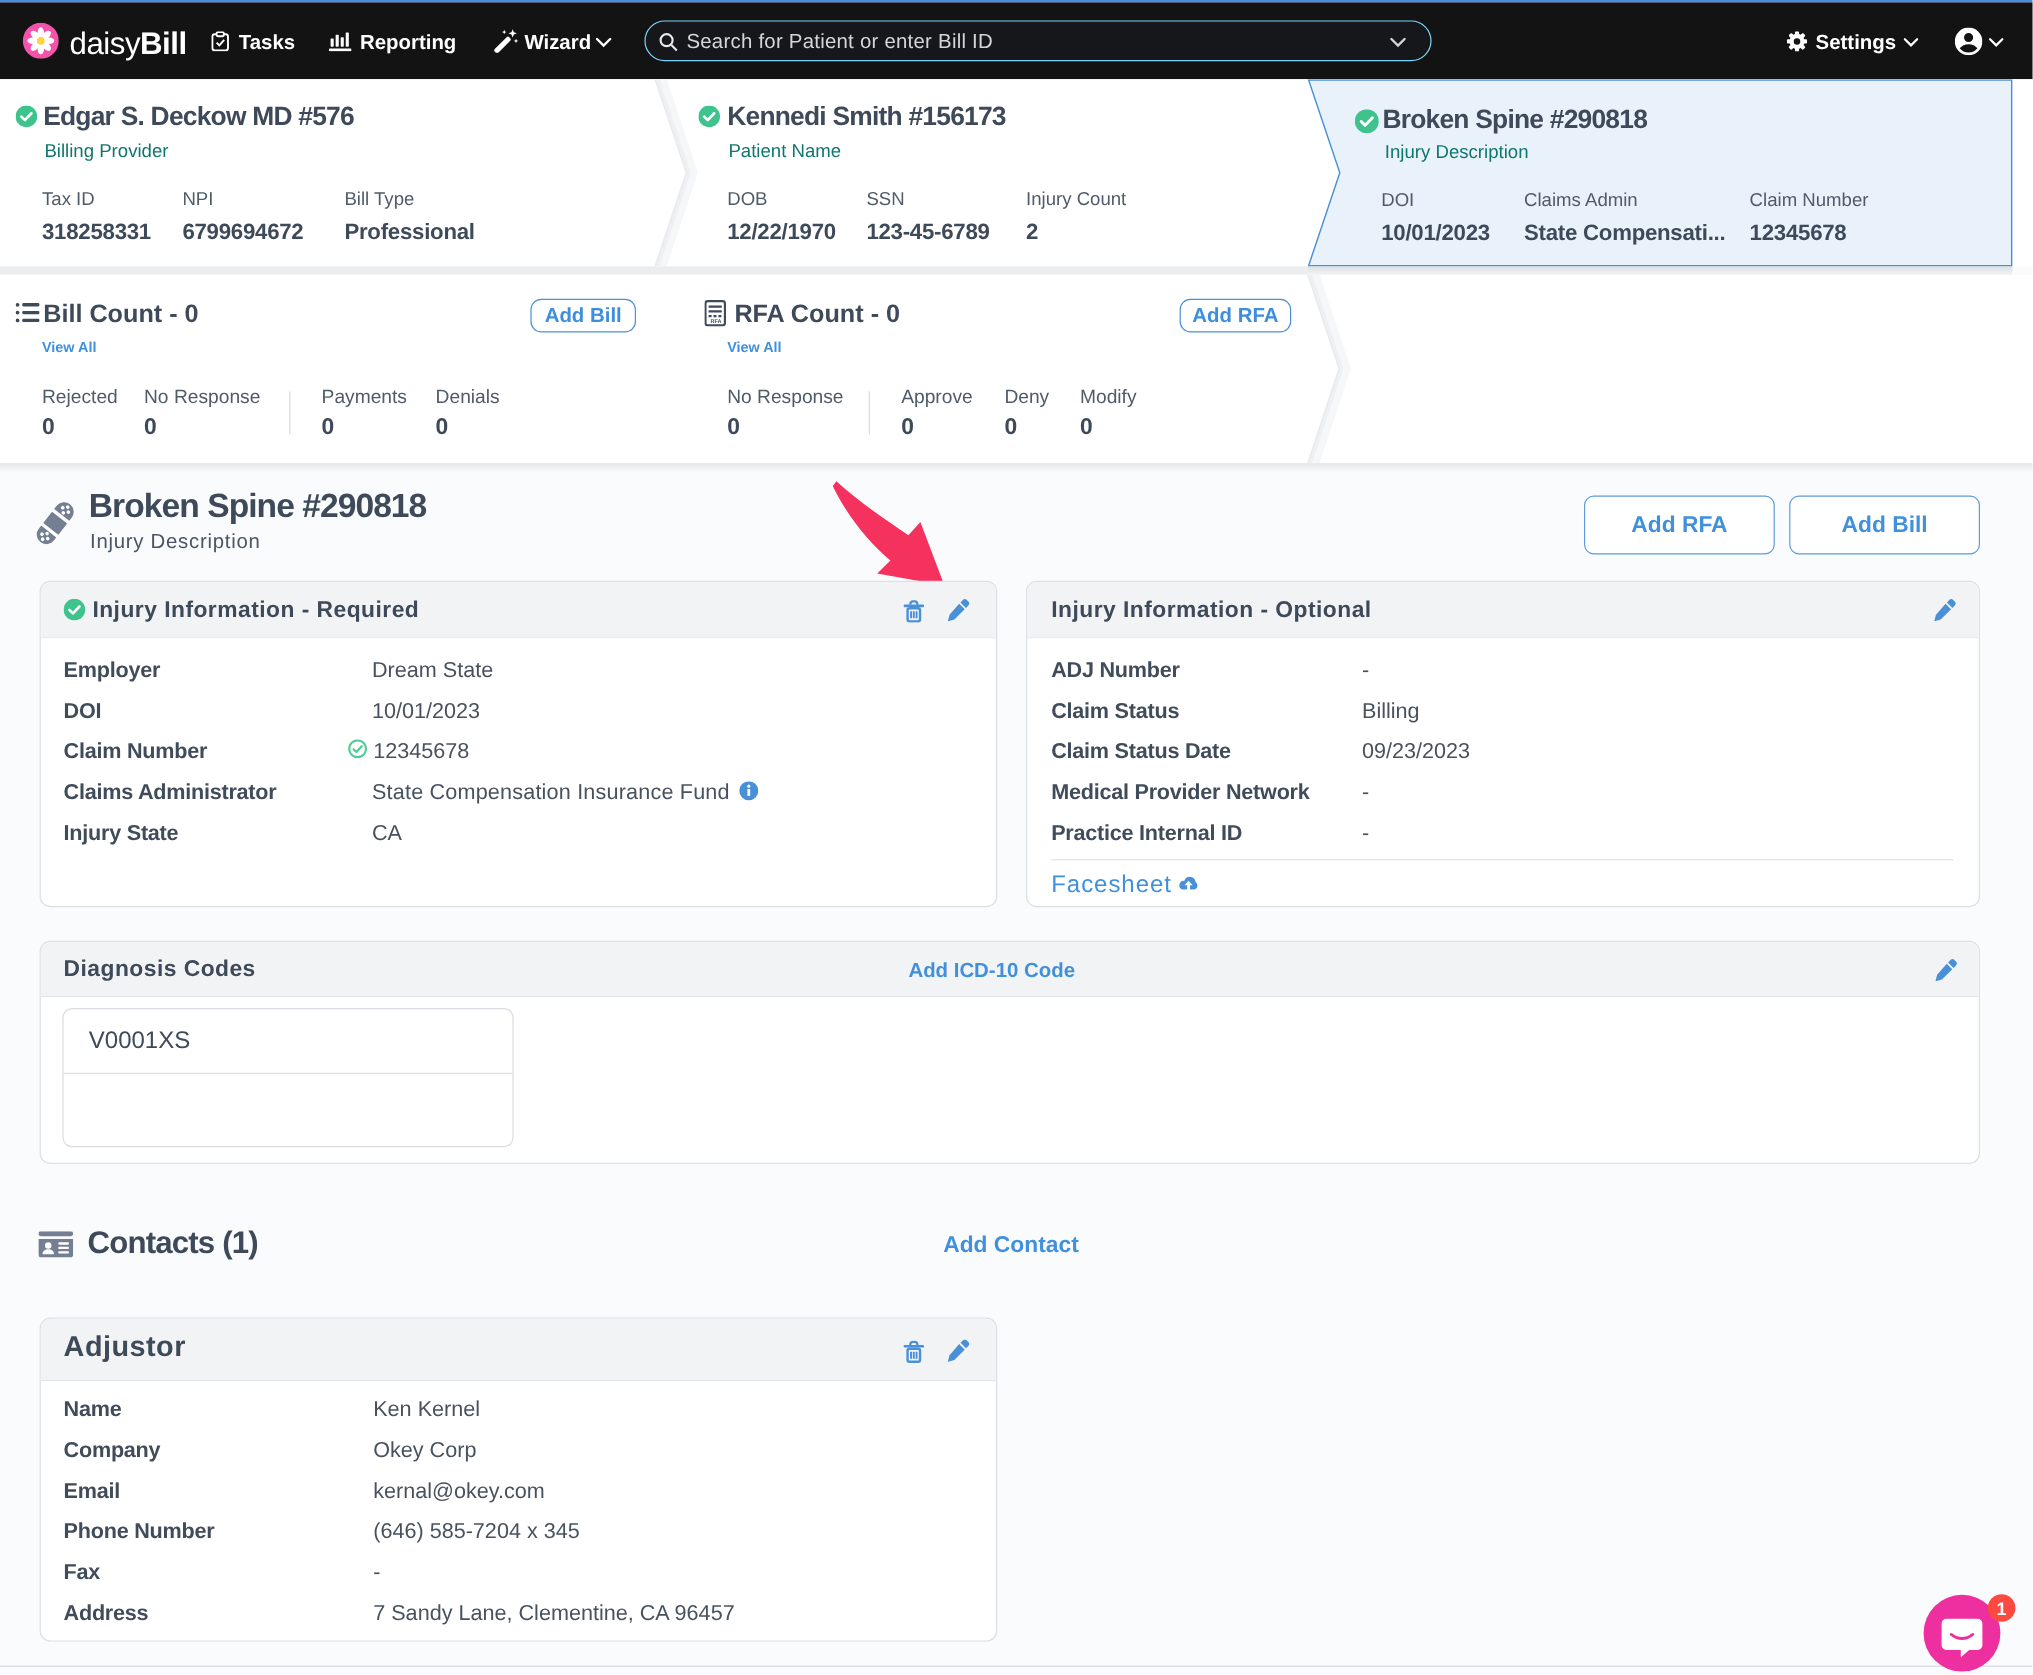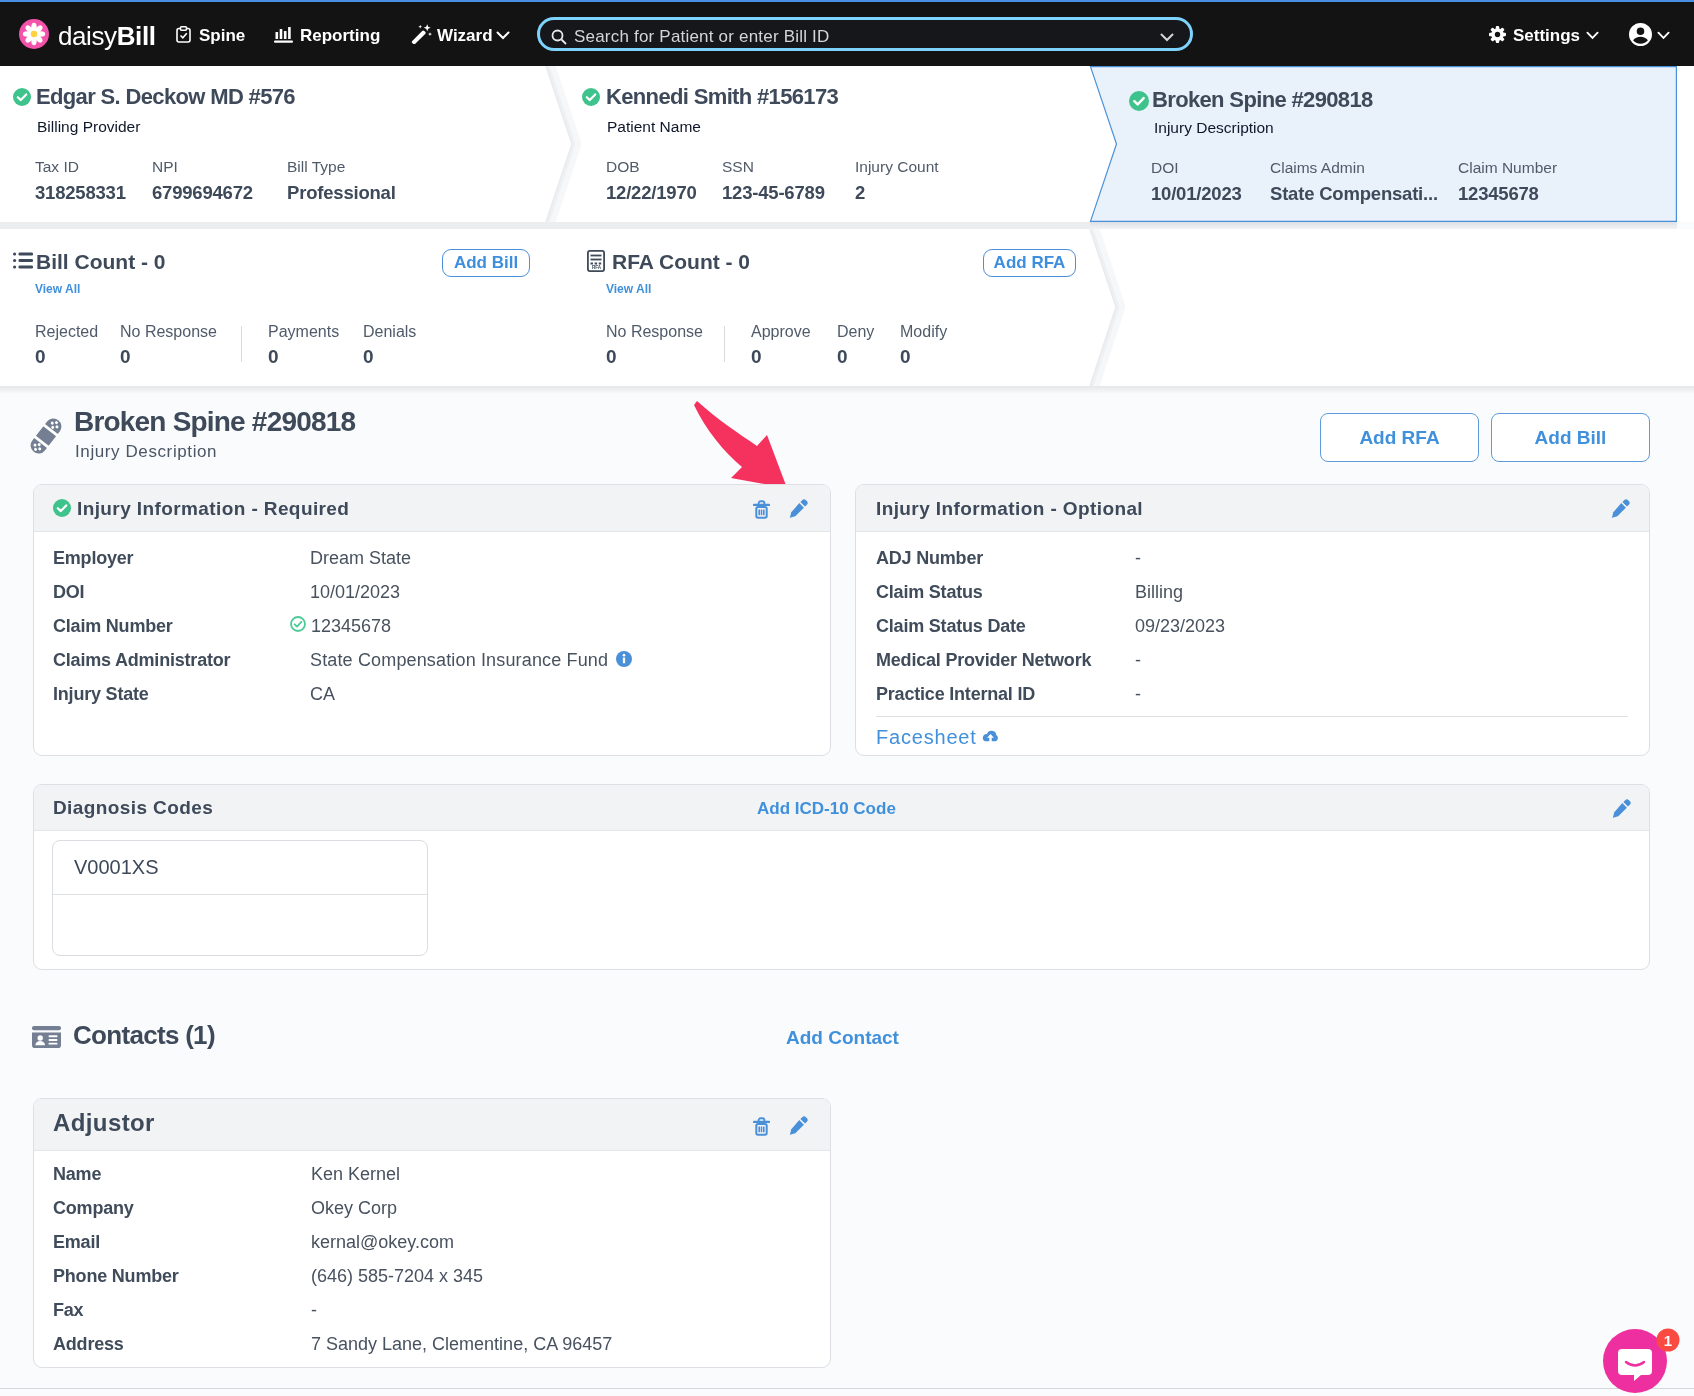--- a/index.html
+++ b/index.html
@@ -9,27 +9,27 @@
   .abs { position:absolute; }
   .bold { font-weight:bold; }
   .blue { color:#4090dc; }
   .dark { color:#3e4a5a; }
 
   
   #topstrip { position:absolute; left:0; top:0; width:1694px; height:2px; background:#4a8fe2; }
   #nav { position:absolute; left:0; top:2px; width:1694px; height:64px; background:#131314; }
   #nav .navtext { position:absolute; color:#fff; font-weight:bold; font-size:17px; line-height:20px; }
   #logotext { position:absolute; left:58px; top:19px; font-size:27px; line-height:30px; color:#fff; font-weight:400; letter-spacing:-0.3px;}
-  #searchpill { position:absolute; left:537px; top:15px; width:656px; height:34px; border:3px solid #7dd3fc; border-radius:17px; background:#16171a; }
+  #searchpill { position:absolute; left:537px; top:15px; width:656px; height:34px; border:1px solid #7dd3fc; border-radius:17px; background:#16171a; }
   #searchpill .ph { position:absolute; left:34px; top:7px; font-size:17px; letter-spacing:0.2px; color:#d3d5d8; }
 
   
   #crumbs { position:absolute; left:0; top:66px; width:1694px; height:156px; background:#fff; }
   .crumb-title { position:absolute; font-size:22px; font-weight:bold; color:#3e4a5a; line-height:24px; letter-spacing:-0.65px;}
-  .crumb-sub { position:absolute; font-size:15.5px; color:#0f172a; line-height:18px; }
+  .crumb-sub { position:absolute; font-size:15.5px; color:#0f766e; line-height:18px; }
   .crumb-lbl { position:absolute; font-size:15.5px; color:#505b6a; line-height:18px; }
   .crumb-val { position:absolute; font-size:18.5px; font-weight:bold; color:#3e4a5a; line-height:22px; letter-spacing:-0.2px;}
   #gapband { position:absolute; left:0; top:222px; width:1090px; height:7px; background:#ebedef; }
 
   
   #countrow { position:absolute; left:0; top:229px; width:1694px; height:157px; background:#fff; }
   #rowshadow { position:absolute; left:0; top:386px; width:1694px; height:8px; background:linear-gradient(#e4e6e8, rgba(250,251,252,0)); }
   .count-title { position:absolute; font-size:21px; font-weight:bold; color:#3e4a5a; line-height:24px; }
   .viewall { position:absolute; font-size:12px; font-weight:bold; color:#4090dc; line-height:18px; }
   .count-lbl { position:absolute; font-size:16px; color:#505b6a; line-height:19px; }
@@ -65,21 +65,21 @@
       </g>
       <circle cx="15" cy="15" r="3.2" fill="#ffd23e"></circle>
     </svg>
     <div id="logotext" style="font-size:26px; letter-spacing:-0.4px;">daisy<span style="font-weight:bold">Bill</span></div>
 
     <svg class="abs" style="left:176px; top:24px;" width="15" height="17" viewBox="0 0 15 17" fill="none" stroke="#fff" stroke-width="1.6">
       <rect x="1" y="2.5" width="13" height="13.5" rx="2"></rect>
       <rect x="4.5" y="0.8" width="6" height="3.4" rx="1" fill="#131314"></rect>
       <path d="M4.5 9.5 L6.8 11.8 L10.8 7.2"></path>
     </svg>
-    <div class="navtext" style="left:199px; top:24px;">Spine</div>
+    <div class="navtext" style="left:199px; top:24px;">Tasks</div>
 
     <svg class="abs" style="left:274px; top:24px;" width="19" height="17" viewBox="0 0 19 17" fill="#fff">
       <rect x="0" y="14.5" width="19" height="2.2" rx="1"></rect>
       <rect x="1.5" y="6" width="2.6" height="7" rx="0.6"></rect>
       <rect x="5.7" y="3" width="2.6" height="10" rx="0.6"></rect>
       <rect x="9.9" y="5" width="2.6" height="8" rx="0.6"></rect>
       <rect x="14.1" y="1" width="2.6" height="12" rx="0.6"></rect>
     </svg>
     <div class="navtext" style="left:300px; top:24px;">Reporting</div>
 

